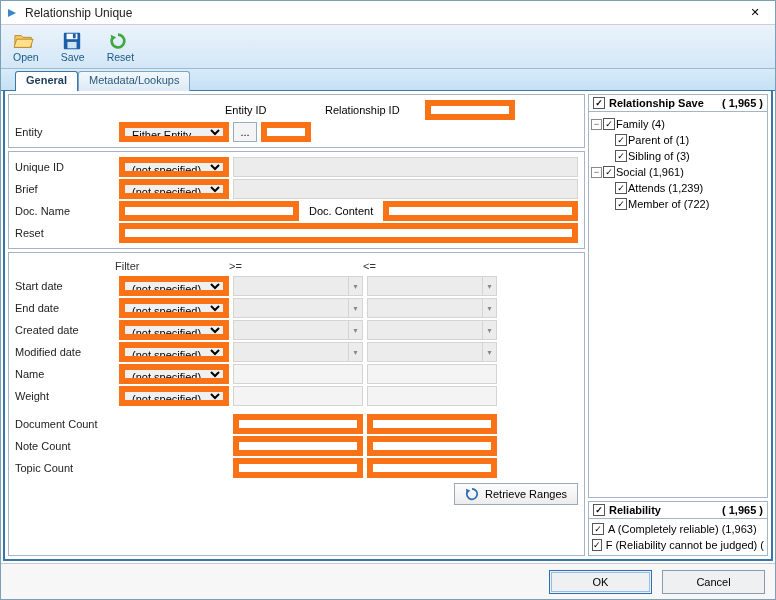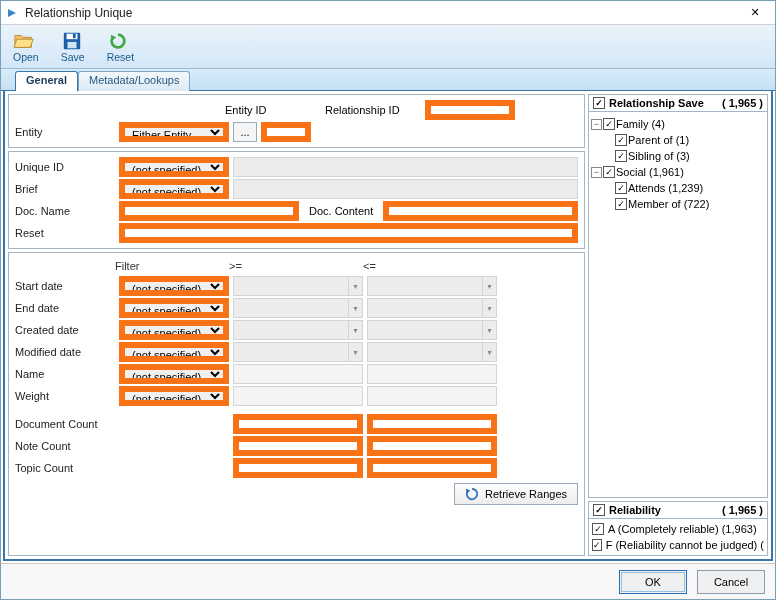--- a/index.html
+++ b/index.html
@@ -32,21 +32,21 @@
 .range-input .dd { width:14px; height:18px; margin-left:auto; border-left:1px solid #d4d4d4; display:flex; align-items:center; justify-content:center; color:#888; font-size:8px;}
 .white-input { width:130px; height:20px; border:1px solid #9aaab8; background:#fff;}
 .retrieve { margin-left:auto; height:22px; padding:0 10px; border:1px solid #9aaab8; background:linear-gradient(#fdfdfd,#ececec); display:flex; align-items:center; gap:6px; cursor:pointer;}
 .side-head { display:flex; align-items:center; border:1px solid #a5b5c5; padding:2px 4px; background:#fff; font-weight:bold;}
 .side-head .cnt { margin-left:auto; font-weight:bold;}
 .tree { border:1px solid #a5b5c5; border-top:none; flex:1; padding:4px 2px; overflow:hidden; background:#fff;}
 .tnode { display:flex; align-items:center; height:16px; gap:1px;}
 .tw { width:11px; height:11px; border:1px solid #888; display:flex; align-items:center; justify-content:center; font-size:9px; line-height:1; cursor:pointer; color:#555; background:#fff;}
 .ck { width:12px; height:12px; border:1px solid #555; display:flex; align-items:center; justify-content:center; font-size:9px; cursor:pointer; background:#fff;}
 .footer { height:36px; border-top:1px solid #c8c8c8; display:flex; align-items:center; justify-content:flex-end; padding:0 10px; gap:10px; background:#f7f7f7;}
-.fbtn { width:68px; height:24px; border:1px solid #8a9aaf; background:#eef0f2; cursor:pointer;}
+.fbtn { width:103px; height:24px; border:1px solid #8a9aaf; background:#eef0f2; cursor:pointer;}
 .fbtn.primary { border:1px solid #2a6fb5; outline:1px solid #97bde0; outline-offset:-3px;}
 .reliab { border:1px solid #a5b5c5; border-top:none; padding:2px 3px; background:#fff;}
 .reliab .rrow{ display:flex; align-items:center; height:16px; gap:4px; white-space:nowrap; overflow:hidden;}
 </style>
 </head>
 <body>
 
 <div class="window">
   <div class="titlebar">
     <span class="ticon">

